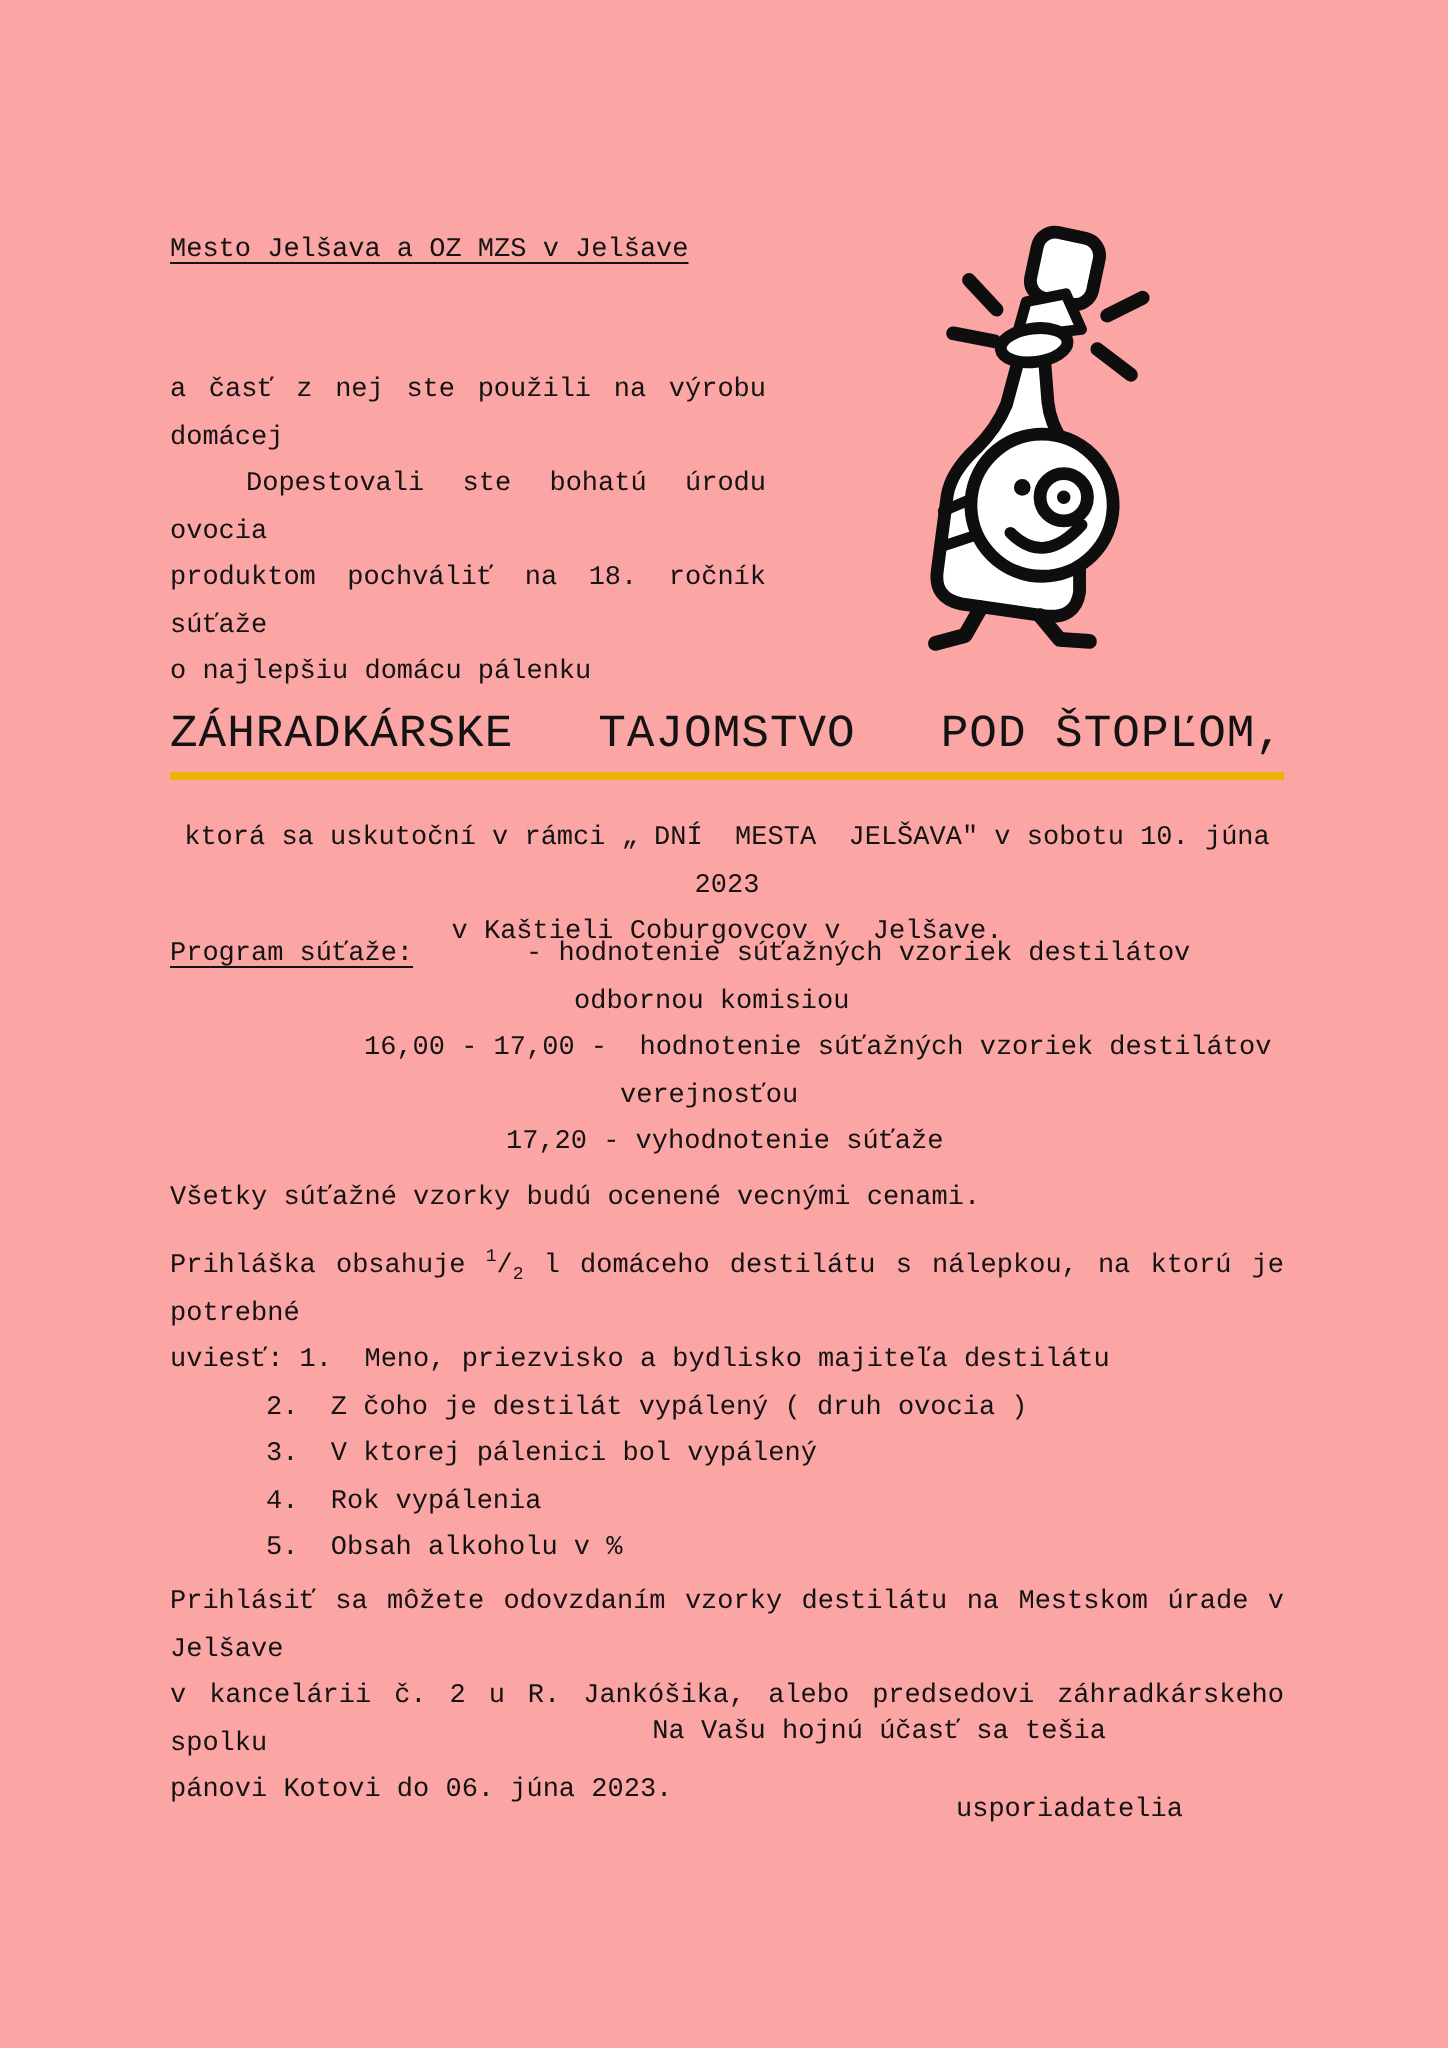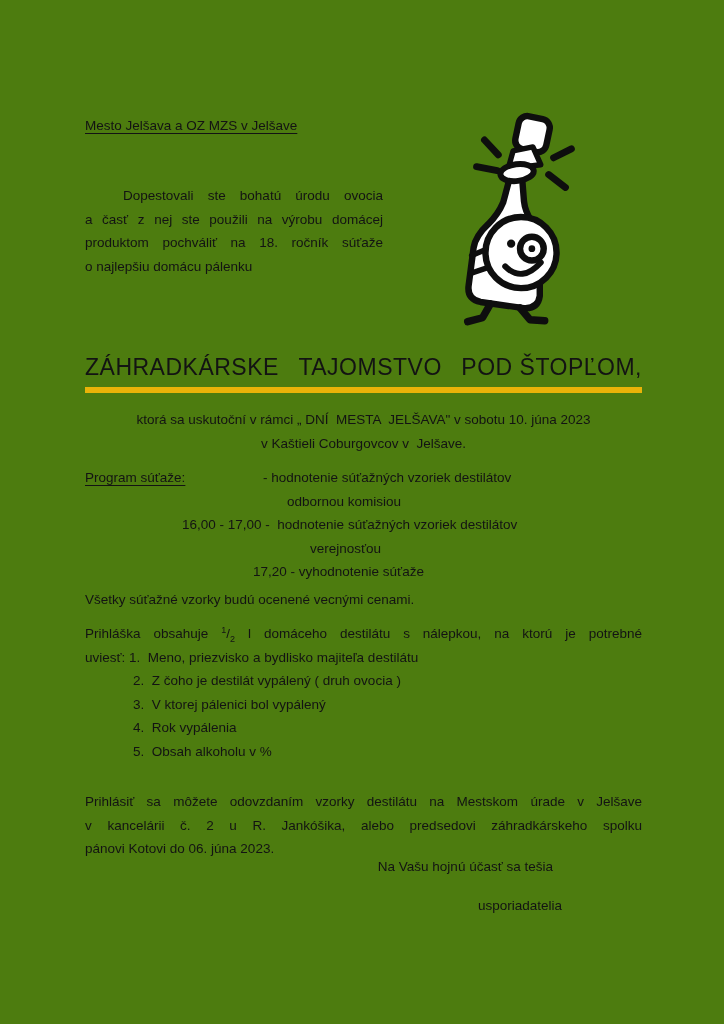--- a/index.html
+++ b/index.html
@@ -1,21 +1,21 @@
 <!DOCTYPE html>
 <html lang="sk"><head>
 <meta charset="utf-8">
 <style>
   html,body{margin:0;padding:0;background:#ffffff;}
   .page{
     position:relative;
     width:724px;height:1024px;
-    background:#4d7c0f;
+    background:#fca5a5;
     color:#131313;
-    font-family:Liberation Sans, sans-serif;
+    font-family:Liberation Mono, monospace;
     font-size:13.5px;
     overflow:hidden;
   }
   .blk{position:absolute;}
   .line{line-height:23.5px;}
   .just{text-align:justify;text-align-last:justify;}
   .prewrap{white-space:pre-wrap;}
   .uline{text-decoration:underline;text-underline-offset:3px;text-decoration-thickness:1.4px;}
   .center{text-align:center;}
 
@@ -23,21 +23,21 @@
 
   .intro{left:85px;top:184px;width:298px;}
   .intro .first{text-indent:38px;}
 
   .bottle{left:443px;top:106px;}
 
   .title{
     left:85px;top:354px;width:557px;
     font-size:23px;letter-spacing:0.5px;
     display:flex;justify-content:space-between;align-items:baseline;
-    border-bottom:6px solid #eab308;padding-bottom:6px;
+    border-bottom:4px solid #eab308;padding-bottom:6px;
   }
 
   .subtitle{left:85px;top:408px;width:557px;}
 
   .program{left:85px;top:466px;width:557px;}
   .prog-label-wrap{display:inline-block;width:178px;}
   .prog-l2{margin-left:202px;}
   .prog-l3{margin-left:97px;}
   .prog-l4{margin-left:225px;}
   .prog-l5{margin-left:168px;}
@@ -58,22 +58,22 @@
 </head>
 <body>
 
 <div class="page">
 
   <div class="blk header line">
     <span class="uline">Mesto Jelšava a OZ MZS v Jelšave</span>
   </div>
 
   <div class="blk intro">
+    <div class="line just">a časť z nej ste použili na výrobu domácej</div>
     <div class="line just first">Dopestovali ste bohatú úrodu ovocia</div>
-    <div class="line just">a časť z nej ste použili na výrobu domácej</div>
     <div class="line just">produktom pochváliť na 18. ročník súťaže</div>
     <div class="line">o najlepšiu domácu pálenku</div>
   </div>
 
   <div class="blk bottle">
     <svg width="158" height="226" viewBox="0 0 160 226" xmlns="http://www.w3.org/2000/svg" aria-hidden="true">
       <g stroke="#0e0e0e" stroke-linecap="round" stroke-linejoin="round" fill="none">
 
         <path d="M42 33 L56 48" stroke-width="7"></path>
         <path d="M34 60 L55 64" stroke-width="7"></path>

